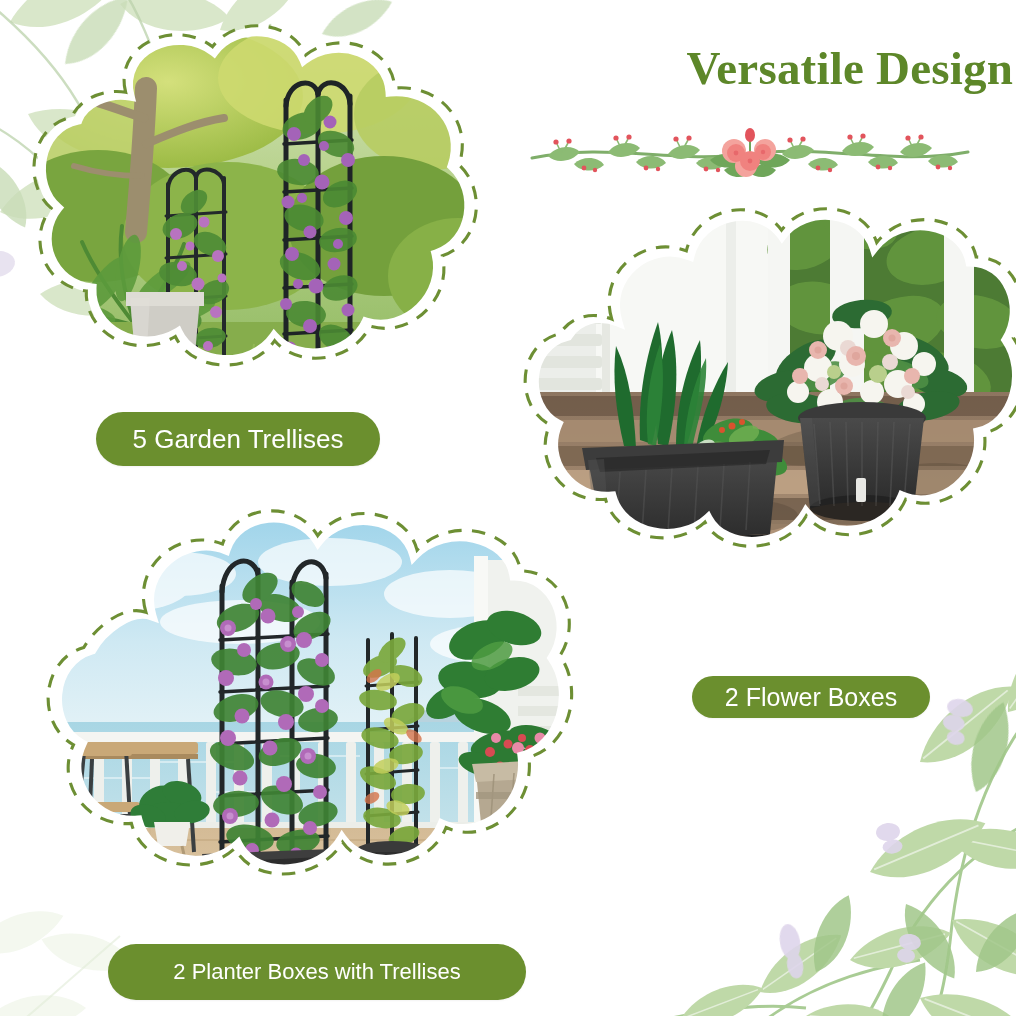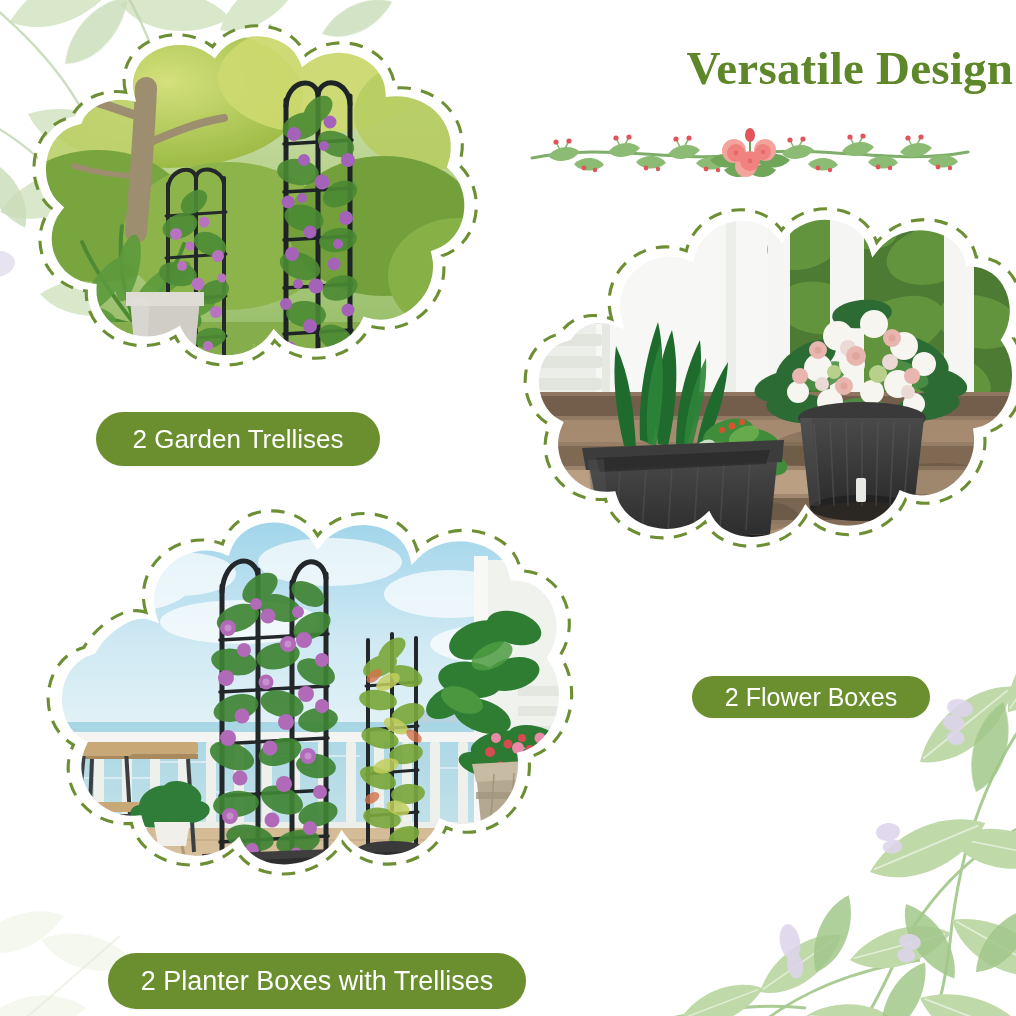--- a/index.html
+++ b/index.html
@@ -34,21 +34,21 @@
   
   .pill{
     position:absolute;display:flex;align-items:center;justify-content:center;
     background:#6b8f2e;border-radius:999px;color:#ffffff;
     font-family:"Liberation Sans", sans-serif;
     font-weight:400;white-space:nowrap;
     box-shadow:0 1px 2px rgba(0,0,0,.05);
   }
   #pill-trellises{left:96px;top:412px;width:284px;height:54px;font-size:26px;}
   #pill-flower{left:692px;top:676px;width:238px;height:42px;font-size:25px;}
-  #pill-planter{left:108px;top:944px;width:418px;height:56px;font-size:27px;margin-top:9px;}
+  #pill-planter{left:108px;top:944px;width:418px;height:56px;font-size:22px;}
 </style>
 </head>
 <body>
 
 <div id="stage">
 
   <div class="corner-deco" id="deco-tl">
     <svg viewBox="0 0 430 400">
       <defs>
         <g id="lf-a">
@@ -1028,19 +1028,19 @@
                C66,308 34,266 52,228 C16,208 20,146 62,134 C72,116 100,92 122,100 Z" fill="none" stroke="#ffffff" stroke-width="9"></path>
       <path d="M122,100 C108,54 156,18 196,34 C208,-4 266,-10 288,26
                C314,-8 374,0 384,40 C416,6 478,20 484,60
                C524,60 544,108 522,142 C546,176 530,230 492,240
                C498,288 452,326 412,308 C396,348 336,356 312,322
                C290,360 226,364 208,328 C176,358 118,344 108,304
                C66,308 34,266 52,228 C16,208 20,146 62,134 C72,116 100,92 122,100 Z" fill="none" stroke="#6d8f34" stroke-width="3" stroke-dasharray="13 10" transform="scale(1.035) translate(-10,-7)"></path>
     </svg>
   </div>
 
-  <div class="pill" id="pill-trellises">2 Garden Trellises</div>
+  <div class="pill" id="pill-trellises">5 Garden Trellises</div>
 
   <div class="pill" id="pill-flower">2 Flower Boxes</div>
 
   <div class="pill" id="pill-planter">2 Planter Boxes with Trellises</div>
 
 </div>
 
 </body></html>

